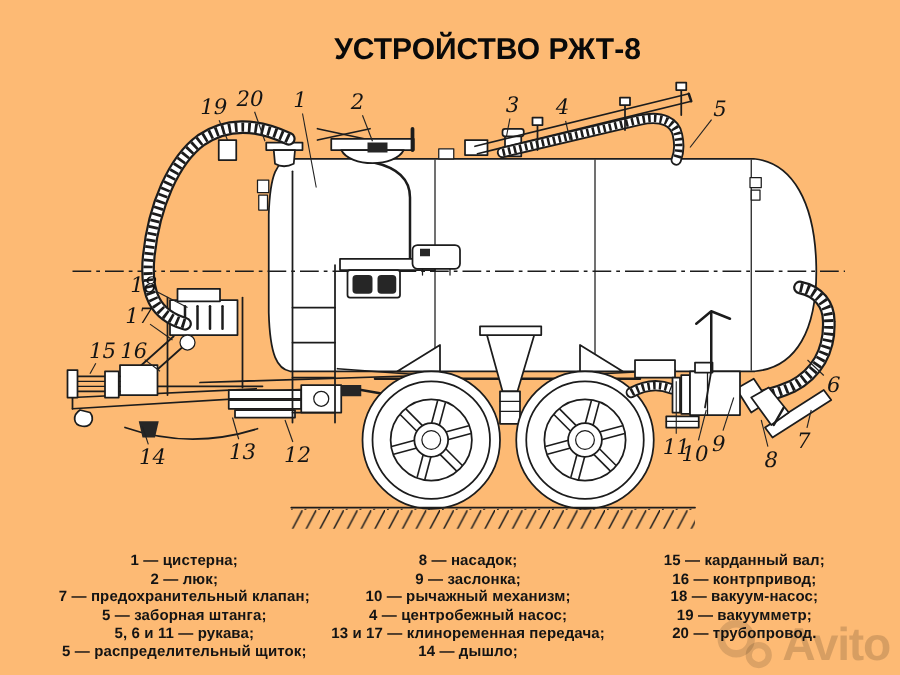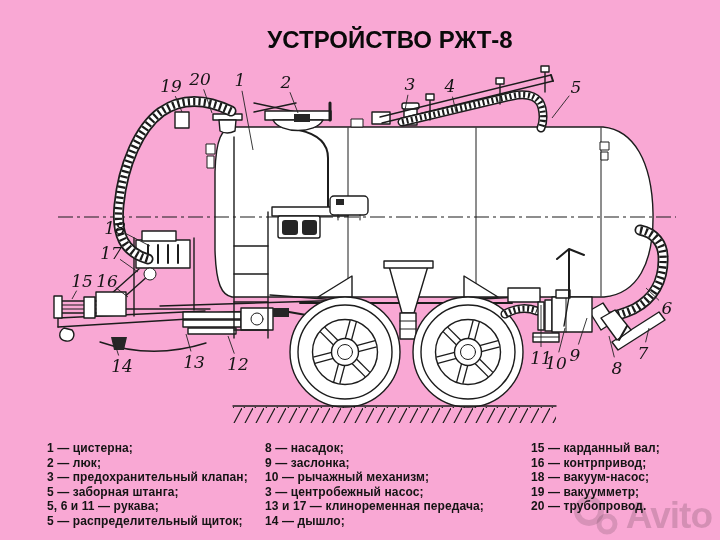--- a/index.html
+++ b/index.html
@@ -1,17 +1,17 @@
 <!DOCTYPE html>
 <html><head>
 <meta charset="utf-8">
 <style>
   html,body{margin:0;padding:0;background:#fff;}
-  .page{position:relative;width:720px;height:540px;background:#f9a8d4;overflow:hidden;
-        font-family:"Liberation Sans",sans-serif;color:#111;}
+  .page{position:relative;width:720px;height:540px;background:#fdba74;overflow:hidden;
+        font-family:"Liberation Sans",sans-serif;color:#111;text-align:center;}
   .title{position:absolute;top:26px;left:390px;transform:translateX(-50%);
          font-size:24px;font-weight:bold;letter-spacing:0px;color:#0a0a0a;white-space:nowrap;}
   svg.diagram{position:absolute;left:0;top:0;width:720px;height:540px;}
 
   
   .s{stroke:#1c1c1c;stroke-width:1.4;fill:none;stroke-linecap:round;stroke-linejoin:round}
   .sf{stroke:#1c1c1c;stroke-width:1.4;fill:#fff;stroke-linejoin:round}
   .thin{stroke-width:1}
   .th2{stroke-width:2}
   .th3{stroke-width:3}
@@ -301,30 +301,30 @@
         <text x="171" y="91.5" class="callout-num">19</text>
         <line x1="203.6610212950865" y1="89.37289366941178" x2="212" y2="113" class="leader"></line>
         <text x="200" y="84.5" class="callout-num">20</text>
       </g>
   </svg>
 
   <div class="legend">
     <div class="legend-col c0">
         <div class="legend-item">1 — цистерна;</div>
         <div class="legend-item">2 — люк;</div>
-        <div class="legend-item">3 — предохранительный клапан;</div>
+        <div class="legend-item">7 — предохранительный клапан;</div>
         <div class="legend-item">5 — заборная штанга;</div>
         <div class="legend-item">5, 6 и 11 — рукава;</div>
         <div class="legend-item">5 — распределительный щиток;</div>
       </div>
     <div class="legend-col c1">
         <div class="legend-item">8 — насадок;</div>
         <div class="legend-item">9 — заслонка;</div>
         <div class="legend-item">10 — рычажный механизм;</div>
-        <div class="legend-item">3 — центробежный насос;</div>
+        <div class="legend-item">4 — центробежный насос;</div>
         <div class="legend-item">13 и 17 — клиноременная передача;</div>
         <div class="legend-item">14 — дышло;</div>
       </div>
     <div class="legend-col c2">
         <div class="legend-item">15 — карданный вал;</div>
         <div class="legend-item">16 — контрпривод;</div>
         <div class="legend-item">18 — вакуум-насос;</div>
         <div class="legend-item">19 — вакуумметр;</div>
         <div class="legend-item">20 — трубопровод.</div>
       </div>

